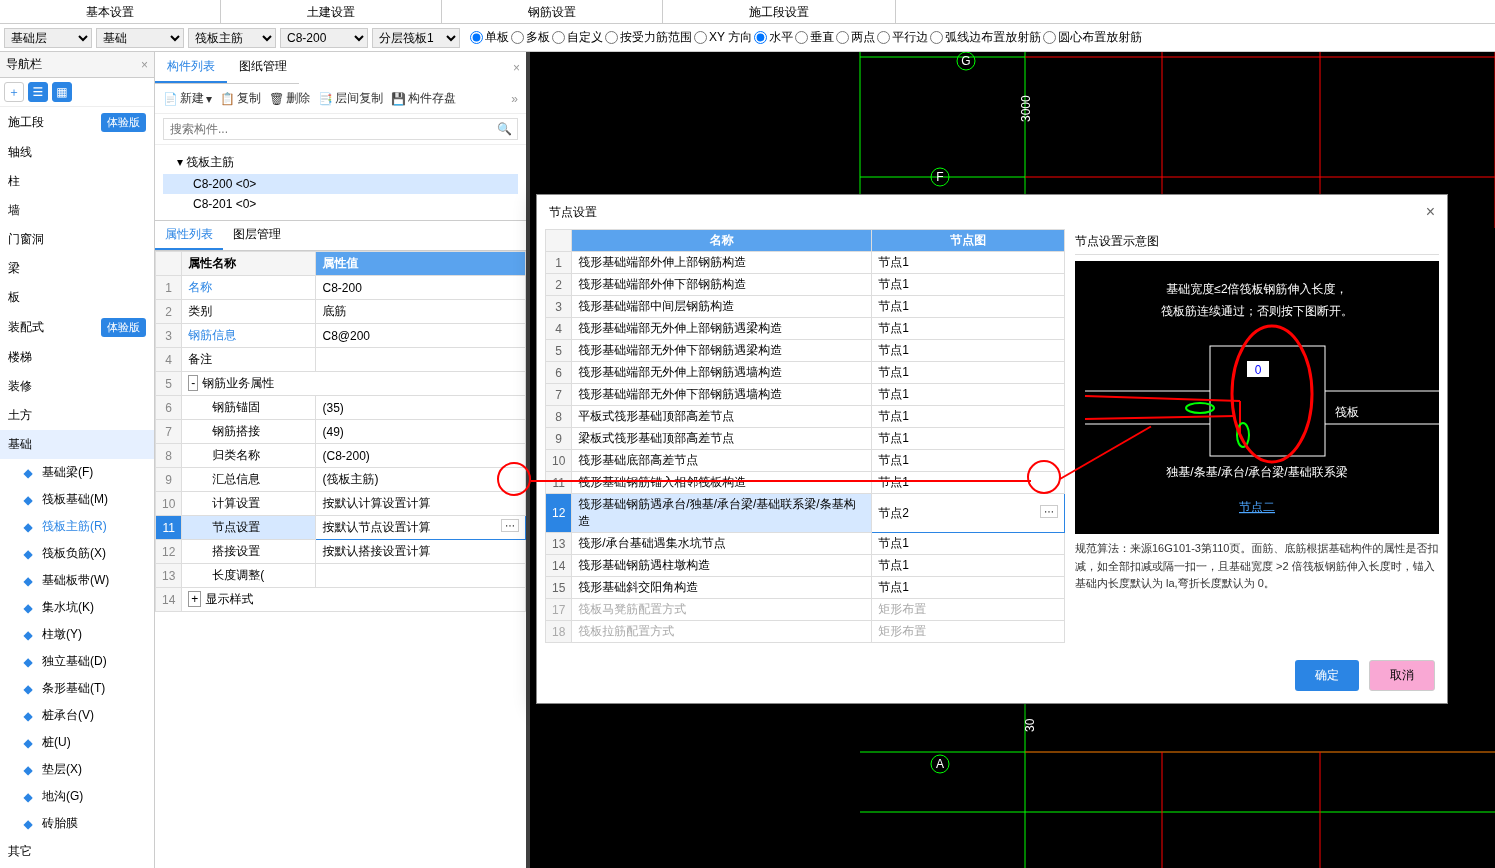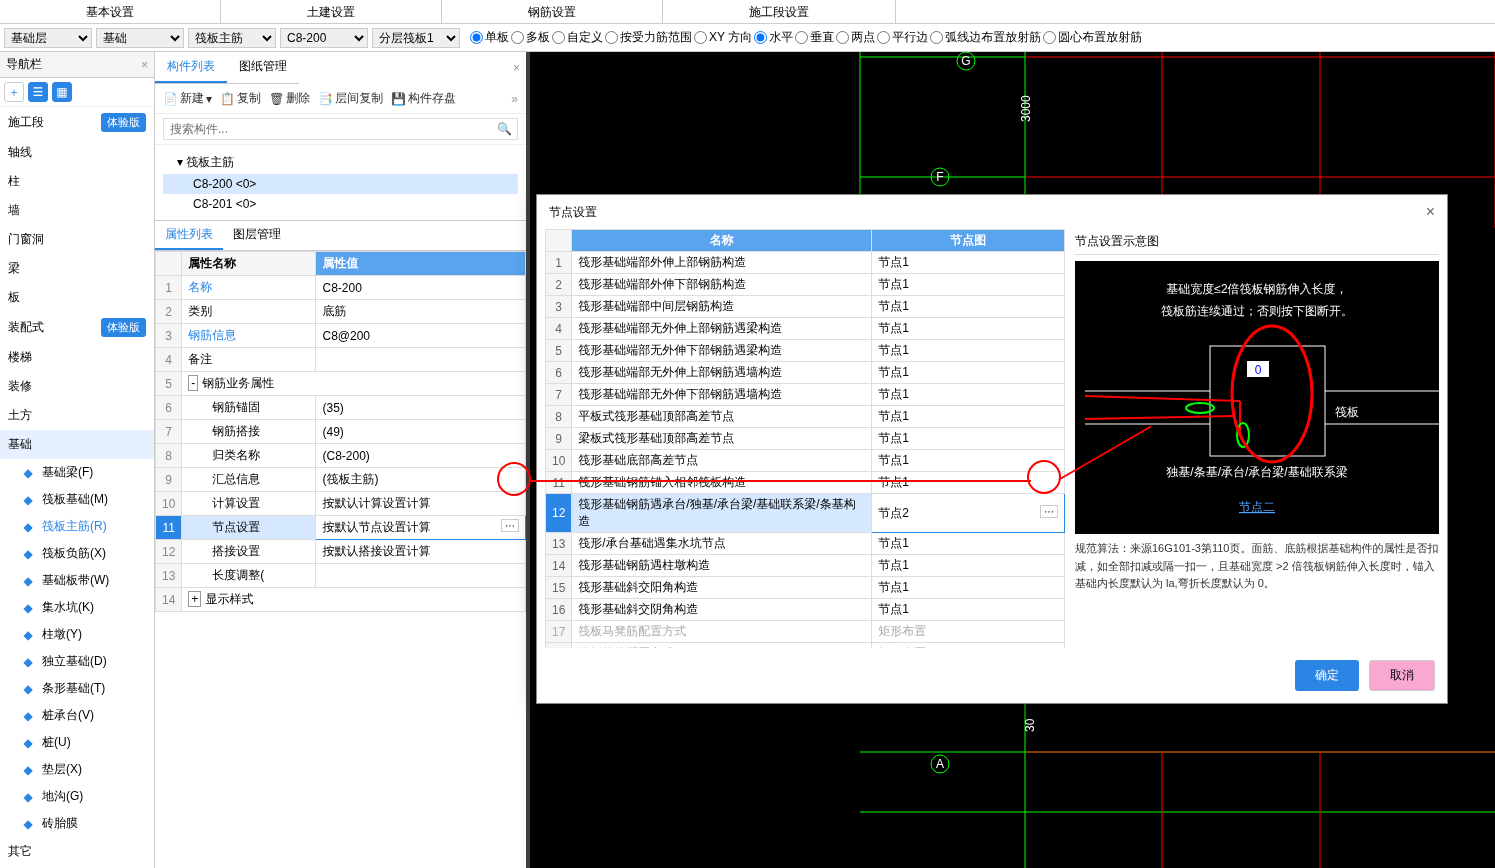--- a/index.html
+++ b/index.html
@@ -455,25 +455,20 @@
             <tr>
               <td class="num">14</td>
               <td>筏形基础钢筋遇柱墩构造</td>
               <td class="node-val">节点1</td>
             </tr>
             <tr>
               <td class="num">15</td>
               <td>筏形基础斜交阳角构造</td>
               <td class="node-val">节点1</td>
             </tr>
-            <tr>
-              <td class="num">16</td>
-              <td>筏形基础斜交阴角构造</td>
-              <td class="node-val">节点1</td>
-            </tr>
             <tr class="dim">
               <td class="num">17</td>
               <td>筏板马凳筋配置方式</td>
               <td class="node-val">矩形布置</td>
             </tr>
             <tr class="dim">
               <td class="num">18</td>
               <td>筏板拉筋配置方式</td>
               <td class="node-val">矩形布置</td>
             </tr>

